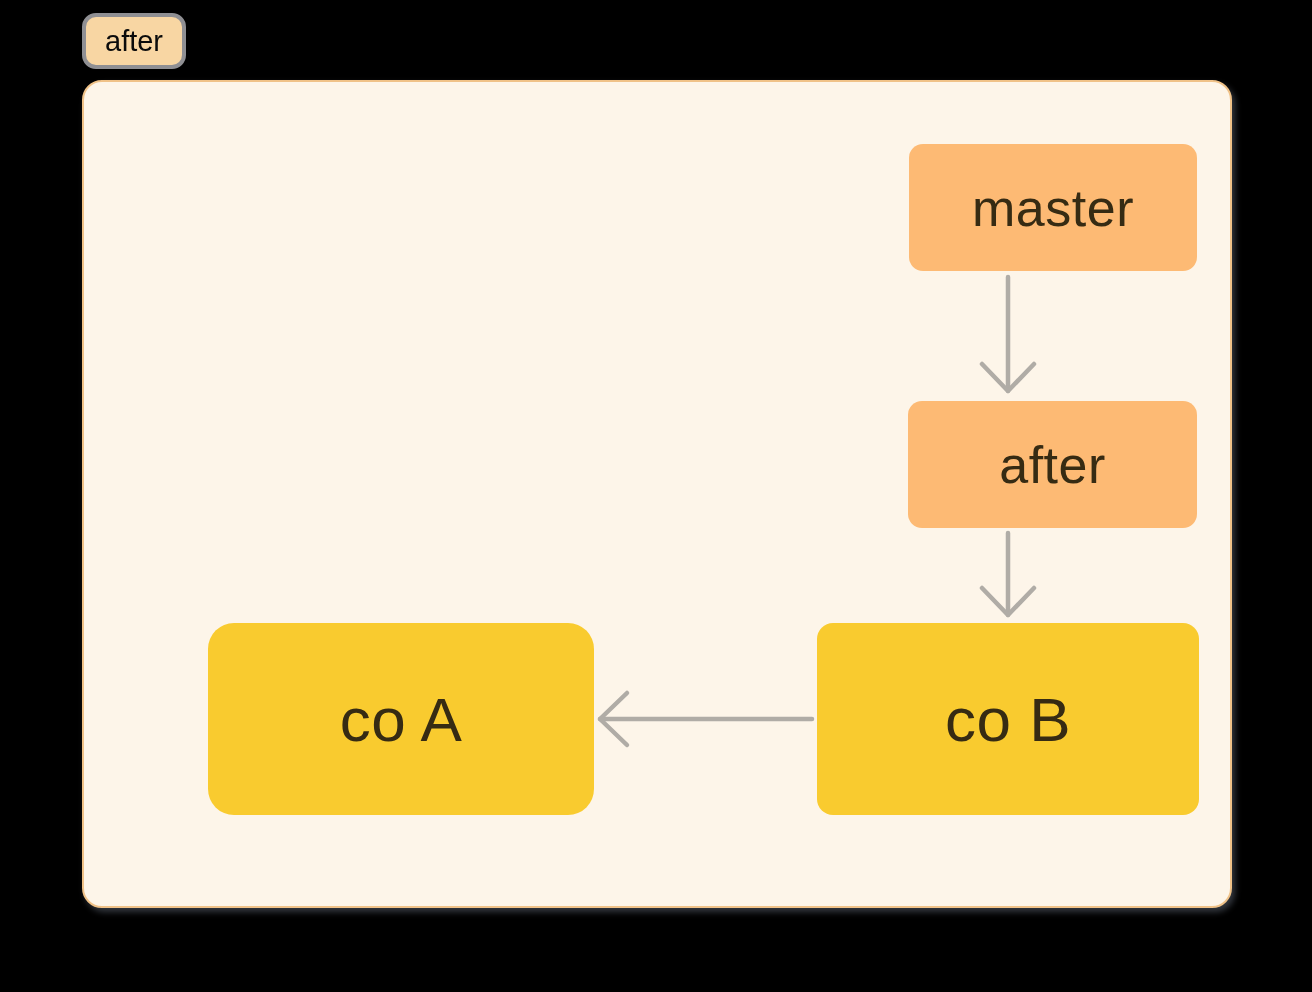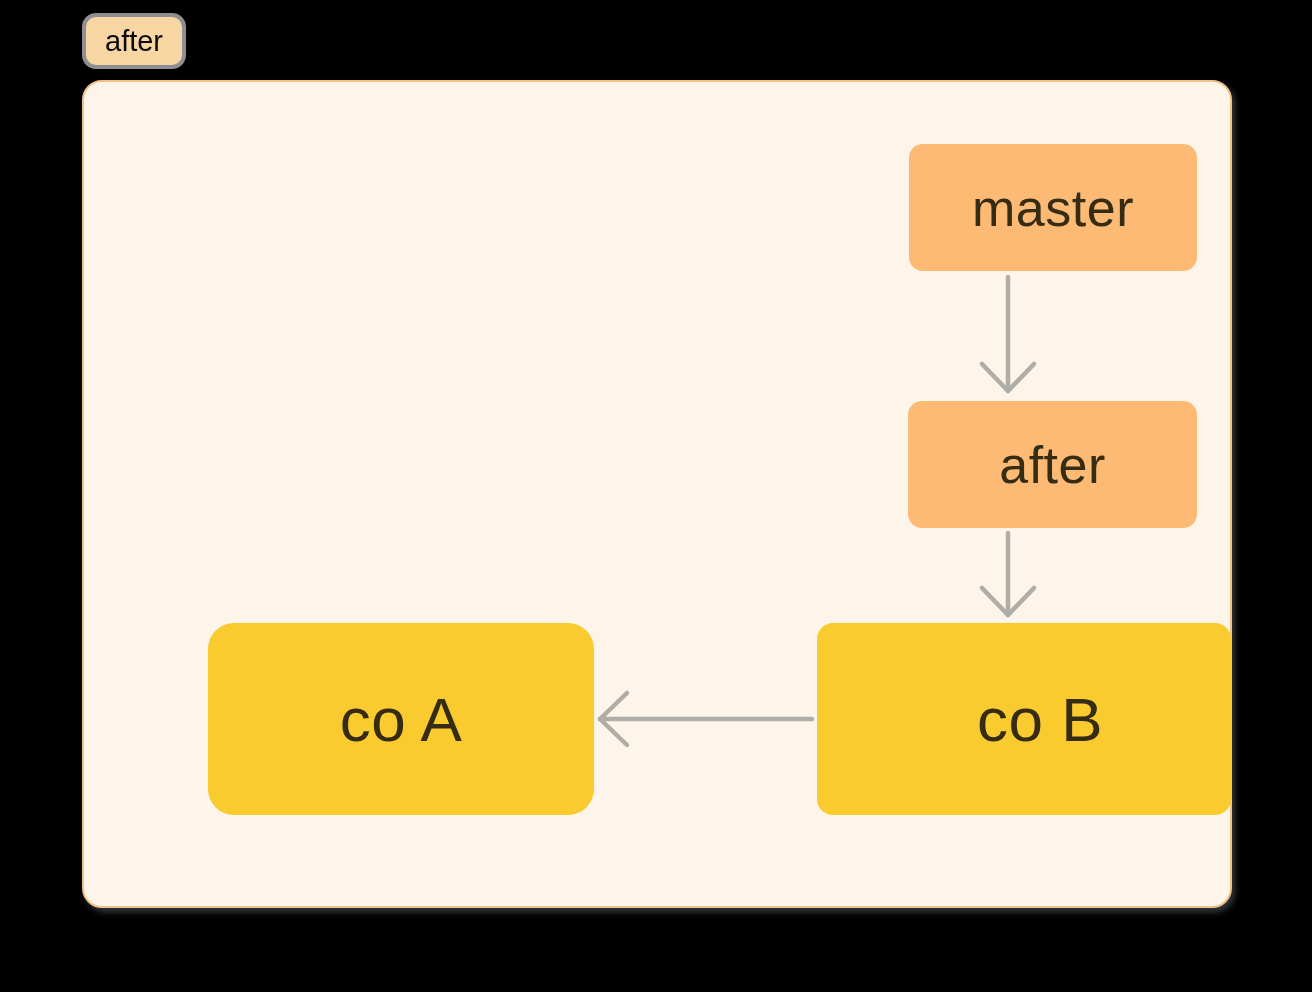--- a/index.html
+++ b/index.html
@@ -59,21 +59,21 @@
     font-size: 52px;
     margin-left: 44px;
   }
   .node-commit {
     background: #F9CB2F;
     border-radius: 16px;
     font-size: 62px;
   }
   #node-master { left: 865px; top: 144px; width: 288px; height: 127px; }
   #node-hotfix { left: 864px; top: 401px; width: 289px; height: 127px; }
-  #node-co-b   { left: 817px; top: 623px; width: 382px; height: 192px; padding-left: 32px; }
+  #node-co-b   { left: 817px; top: 623px; width: 382px; height: 192px; }
   #node-co-a   { left: 208px; top: 623px; width: 386px; height: 192px; border-radius: 26px; }
   .edges-overlay {
     position: absolute;
     left: 0;
     top: 0;
     width: 1312px;
     height: 992px;
     pointer-events: none;
   }
 </style>

